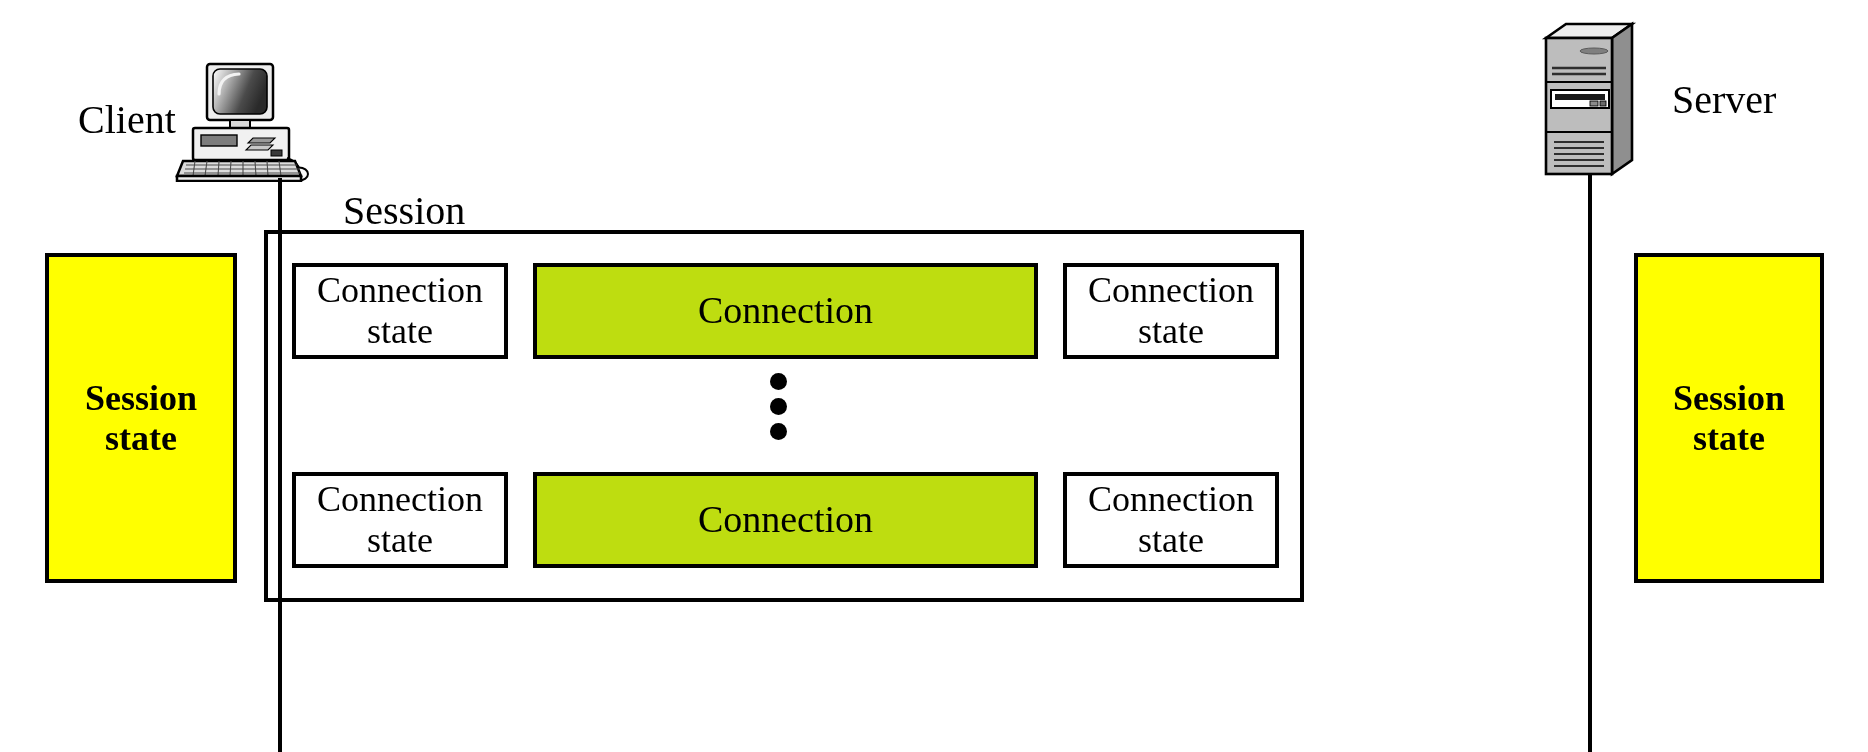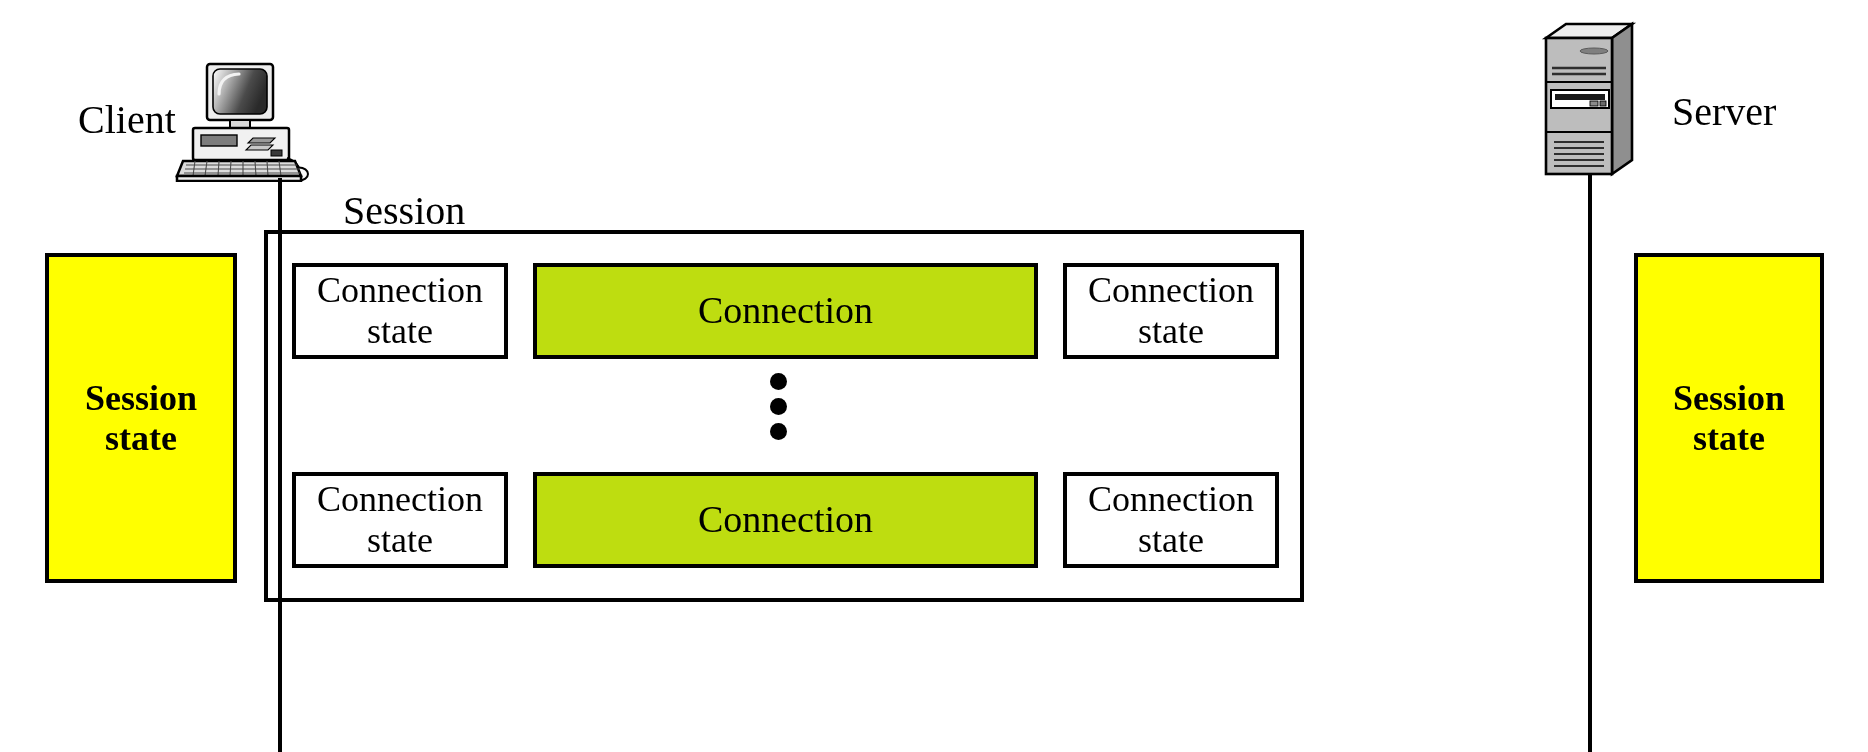--- a/index.html
+++ b/index.html
@@ -203,21 +203,21 @@
       <g stroke="#2e2e2e" stroke-width="2.2">
         <line x1="14" y1="122" x2="64" y2="122"></line>
         <line x1="14" y1="128" x2="64" y2="128"></line>
         <line x1="14" y1="134" x2="64" y2="134"></line>
         <line x1="14" y1="140" x2="64" y2="140"></line>
         <line x1="14" y1="146" x2="64" y2="146"></line>
       </g>
     </svg>
   </div>
 
-  <div class="abs endpoint-label" style="left:1672px; top:80px;margin-top:12px;">Server</div>
+  <div class="abs endpoint-label" style="left:1672px; top:80px;">Server</div>
 
   <div class="abs link-line" style="left:1588px; top:173px; height:579px;"></div>
 
   <div class="abs session-state-box" style="left:1634px; top:253px; width:190px; height:330px; background:#ffff00;">
     <div class="box-text">
       <div>Session</div>
       <div>state</div>
     </div>
   </div>
 

